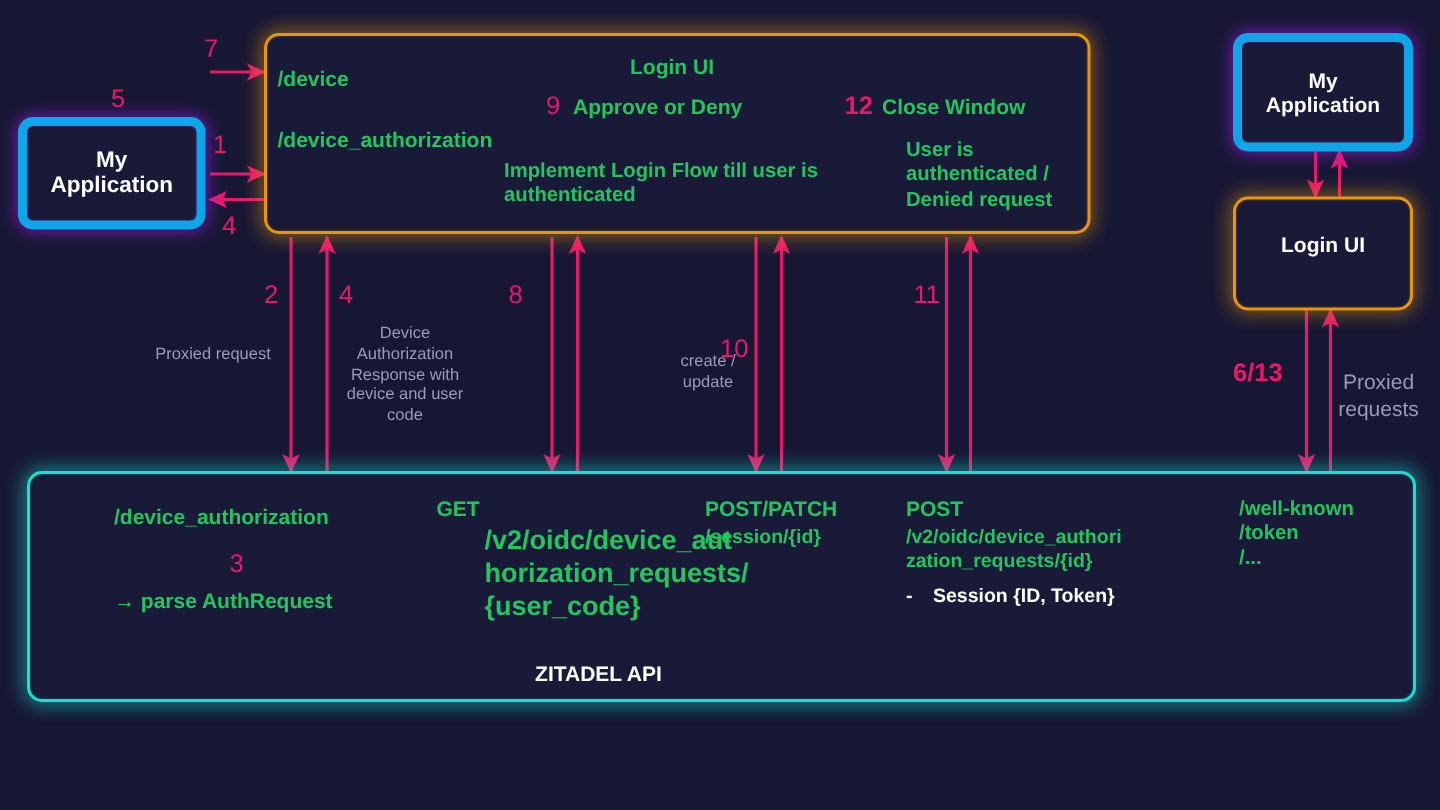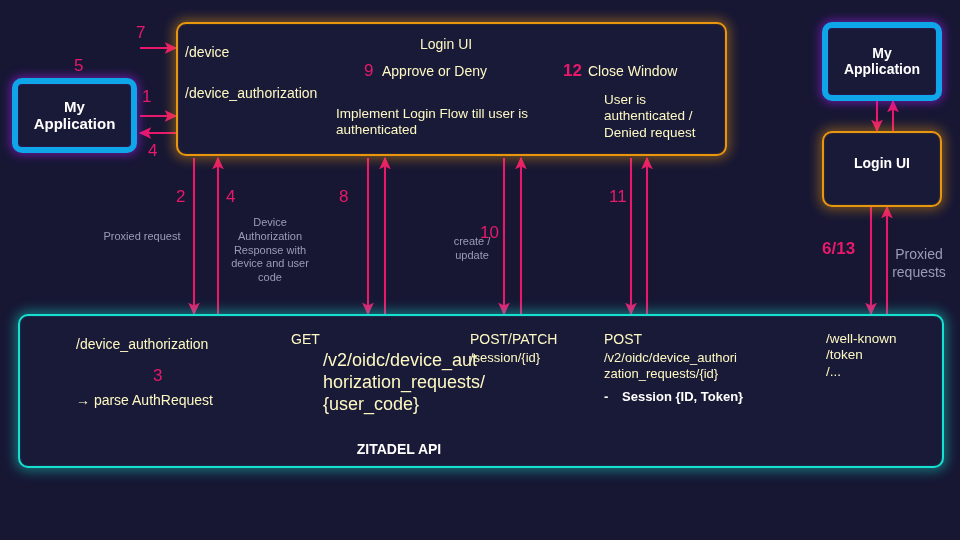--- a/index.html
+++ b/index.html
@@ -34,22 +34,22 @@
   .ctr-label{
     position:absolute;left:0;right:0;
     text-align:center;
     color:#ffffff;
     font-weight:bold;
     line-height:1.18;
   }
 
   .txt{
     position:absolute;
-    color:#fef9c3;
-    font-weight:normal;
+    color:#22c55e;
+    font-weight:bold;
     line-height:1.22;
     white-space:pre-line;
   }
   .num{
     position:absolute;
     color:#e8196b;
     font-weight:normal;
     line-height:1;
   }
   .note{

